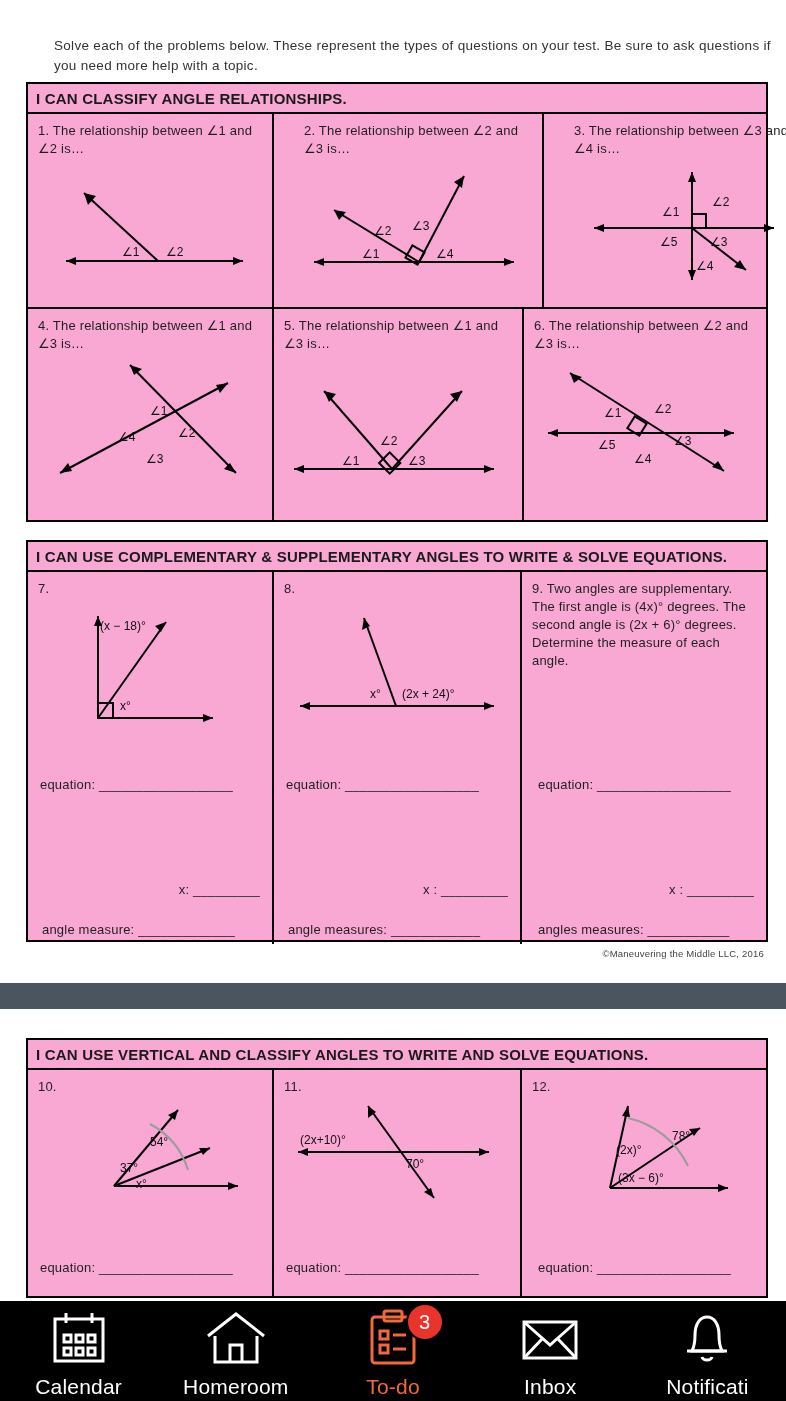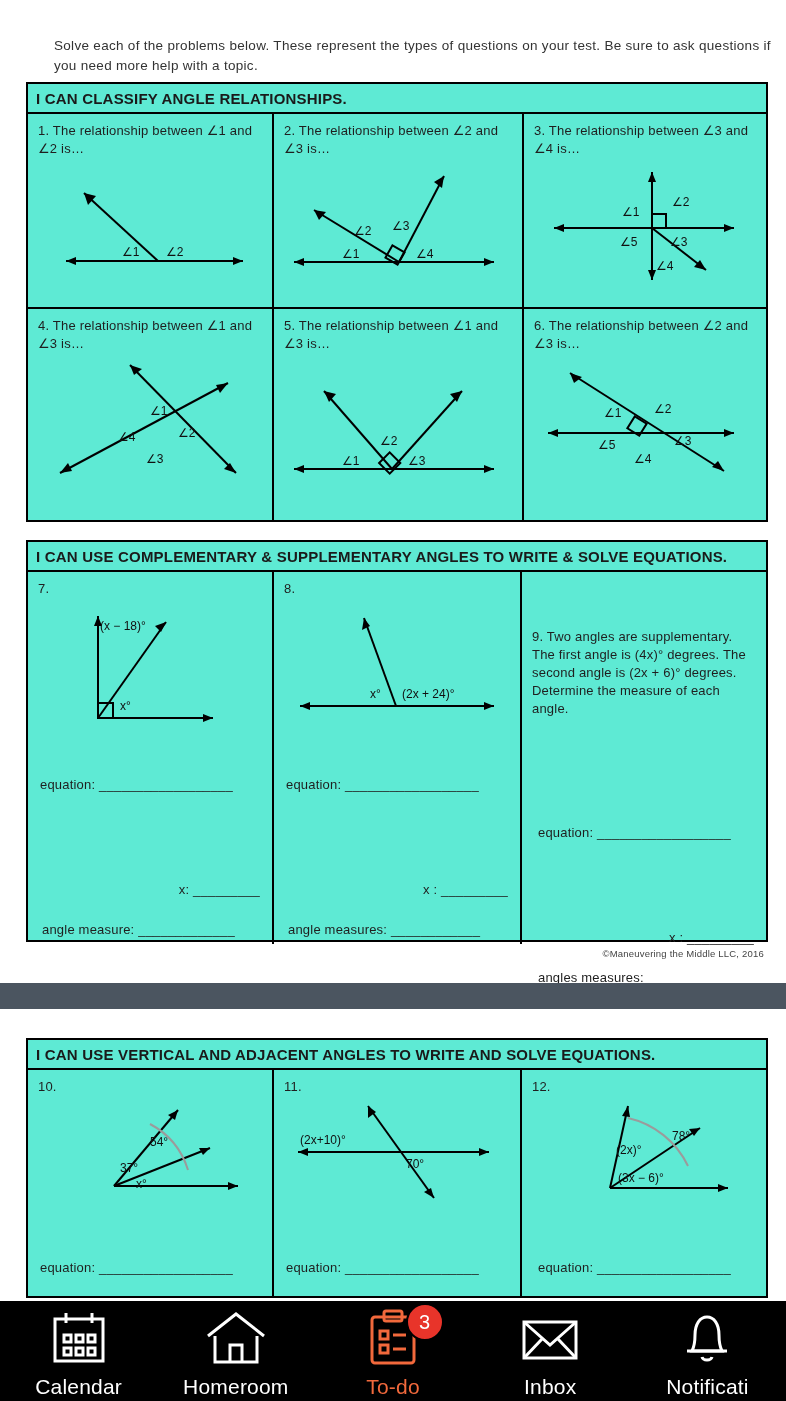--- a/index.html
+++ b/index.html
@@ -25,41 +25,41 @@
     width: 726px;
     font-size: 13.5px;
     line-height: 20px;
     letter-spacing: 0.3px;
     color: #333;
     margin-left: 16px;
   }
   .sheet {
     position: absolute;
     border: 2px solid #000;
-    background: #5eead4;
+    background: #f9a8d4;
   }
   .band {
     border-bottom: 2px solid #000;
     padding: 6px 8px 5px 8px;
     font-size: 15px;
     font-weight: bold;
     letter-spacing: 0.2px;
     font-family: "Liberation Sans", sans-serif;
   }
   .row {
     display: flex;
     width: 100%;
   }
   .cell {
     border-right: 2px solid #000;
     position: relative;
     padding: 8px 10px;
   }
   .cell:last-child { border-right: none; }
-  .rowdiv { border-bottom: 2px solid #000; }
+  .rowdiv { border-bottom: 2px solid #000; gap: 20px; }
   .qtext {
     font-size: 13px;
     line-height: 18px;
     letter-spacing: 0.2px;
     color: #1f1f1f;
   }
   .fig {
     position: relative;
     width: 100%;
   }
@@ -312,35 +312,35 @@
             </g>
             <text class="lbl" x="86" y="100">x°</text>
             <text class="lbl" x="118" y="100">(2x + 24)°</text>
           </svg>
         </div>
         <div class="answerline" style="position:absolute; left:12px; top:205px;">equation: __________________</div>
         <div class="answerline" style="position:absolute; right:12px; top:310px;">x : _________</div>
         <div class="answerline" style="position:absolute; left:14px; top:350px;">angle measures: ____________</div>
       </div>
 
-      <div class="cell" style="width:244px; height:372px;margin-top:48px;">
+      <div class="cell" style="width:244px; height:372px;">
         <div class="qtext" style="padding-right:6px;">9. Two angles are supplementary.  The first angle is (4x)° degrees.  The second angle is (2x + 6)° degrees.  Determine the measure of each angle.</div>
         <div class="answerline" style="position:absolute; left:16px; top:205px;">equation: __________________</div>
         <div class="answerline" style="position:absolute; right:12px; top:310px;">x : _________</div>
         <div class="answerline" style="position:absolute; left:16px; top:350px;">angles measures: ___________</div>
       </div>
     </div>
   </div>
 
   <div class="copyright" style="top:948px;">©Maneuvering the Middle LLC, 2016</div>
 
   <div class="greybar" style="top:983px; height:26px;"></div>
 
   <div class="sheet" style="left:26px; top:1038px; width:742px; height:260px;">
-    <div class="band">I CAN USE VERTICAL AND ADJACENT ANGLES TO WRITE AND SOLVE EQUATIONS.</div>
+    <div class="band">I CAN USE VERTICAL AND CLASSIFY ANGLES TO WRITE AND SOLVE EQUATIONS.</div>
 
     <div class="row">
 
       <div class="cell" style="width:246px; height:228px;">
         <div class="qtext">10.</div>
         <div class="fig">
           <svg width="226" height="110" viewBox="0 0 226 110">
             <g stroke="#000" stroke-width="2" fill="none">
               <line x1="76" y1="90" x2="200" y2="90"></line>
               <polygon points="200,90 190,86 190,94" fill="#000" stroke="none"></polygon>

